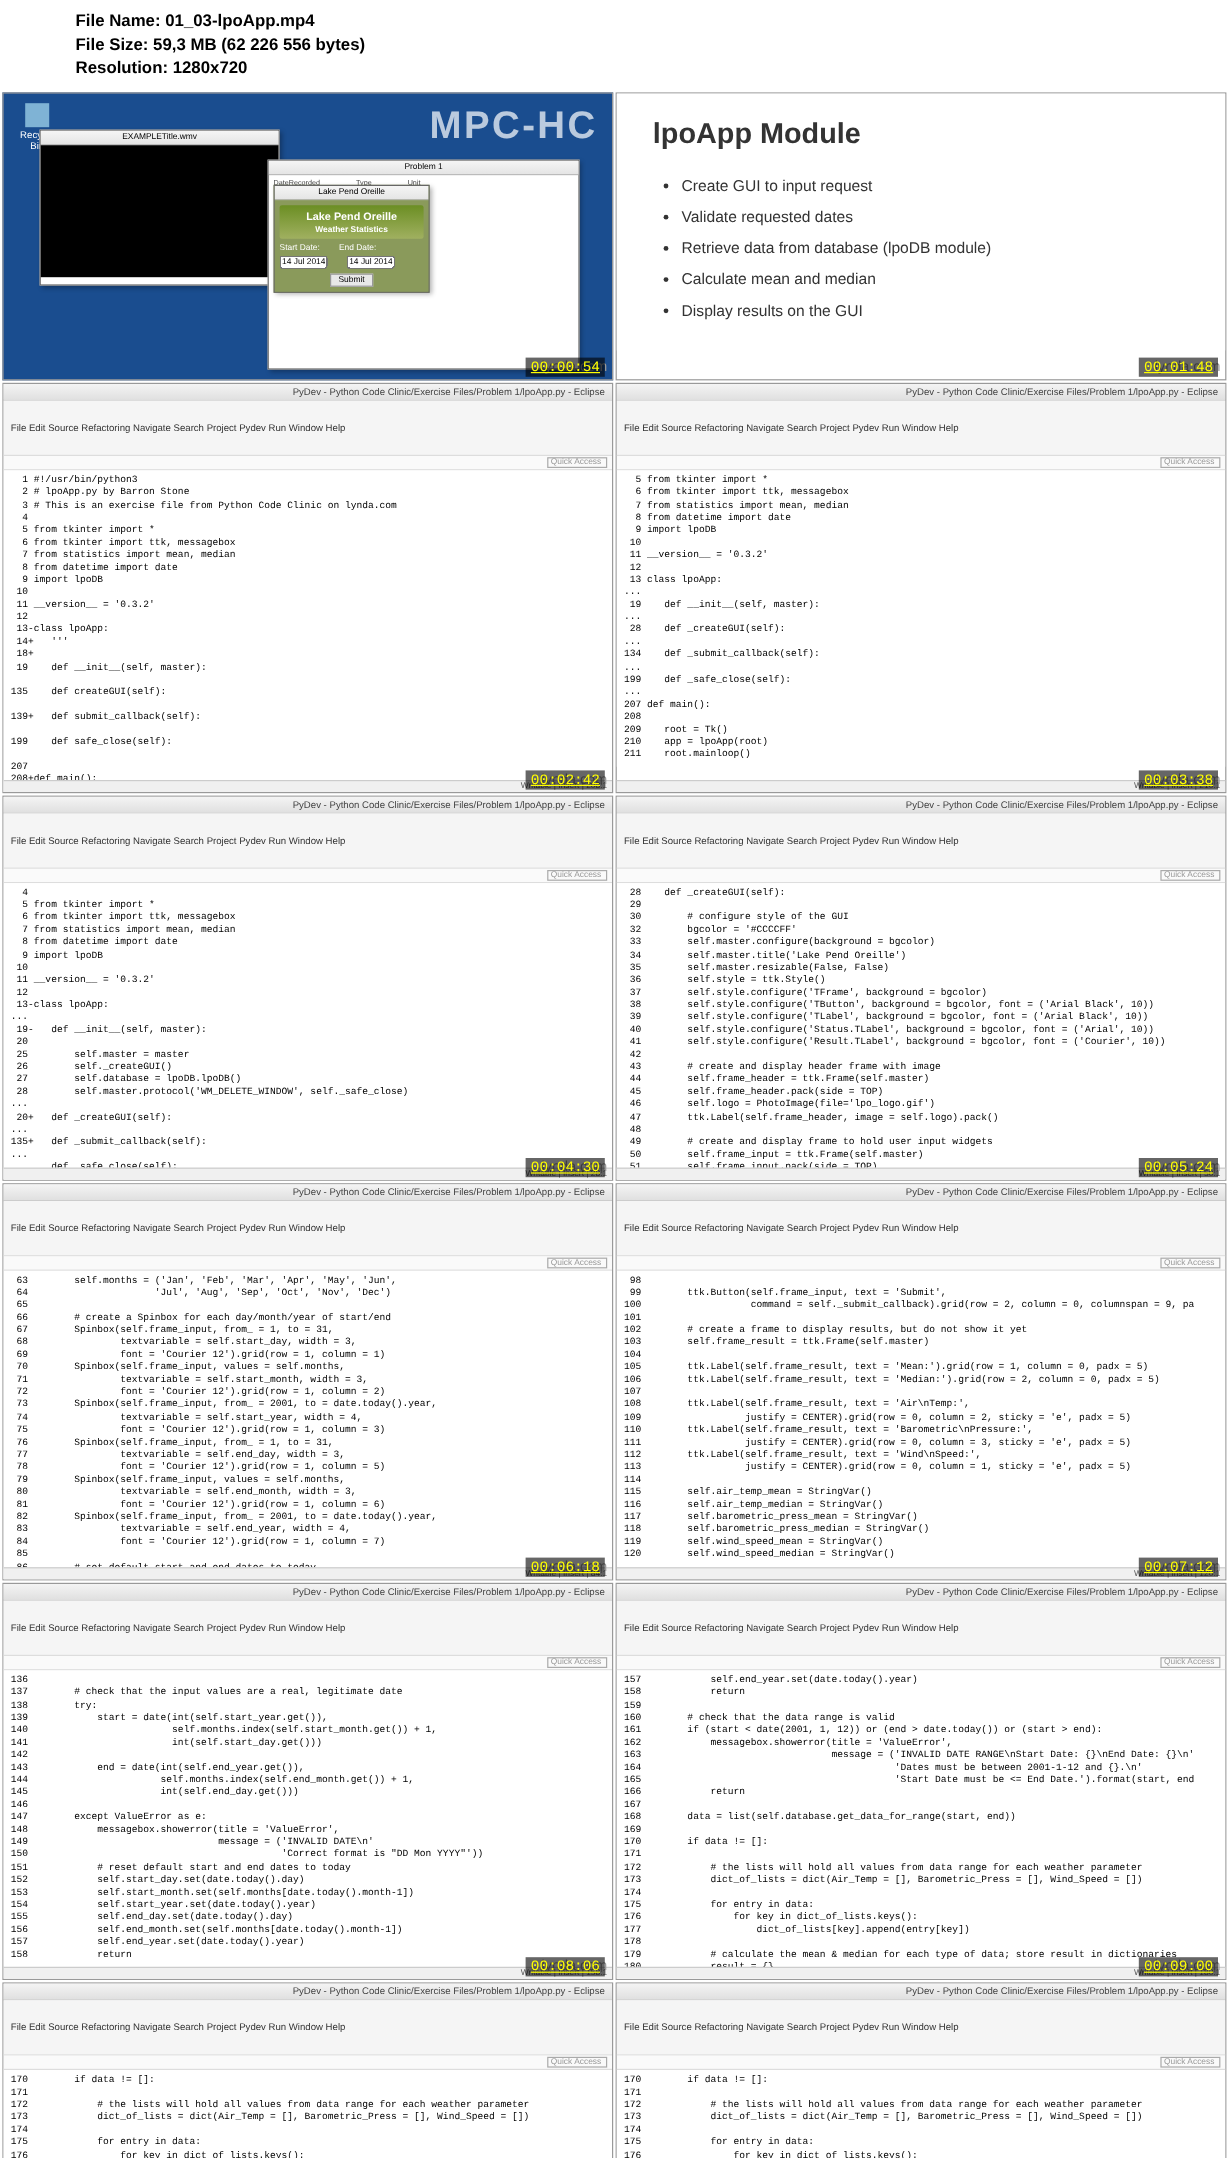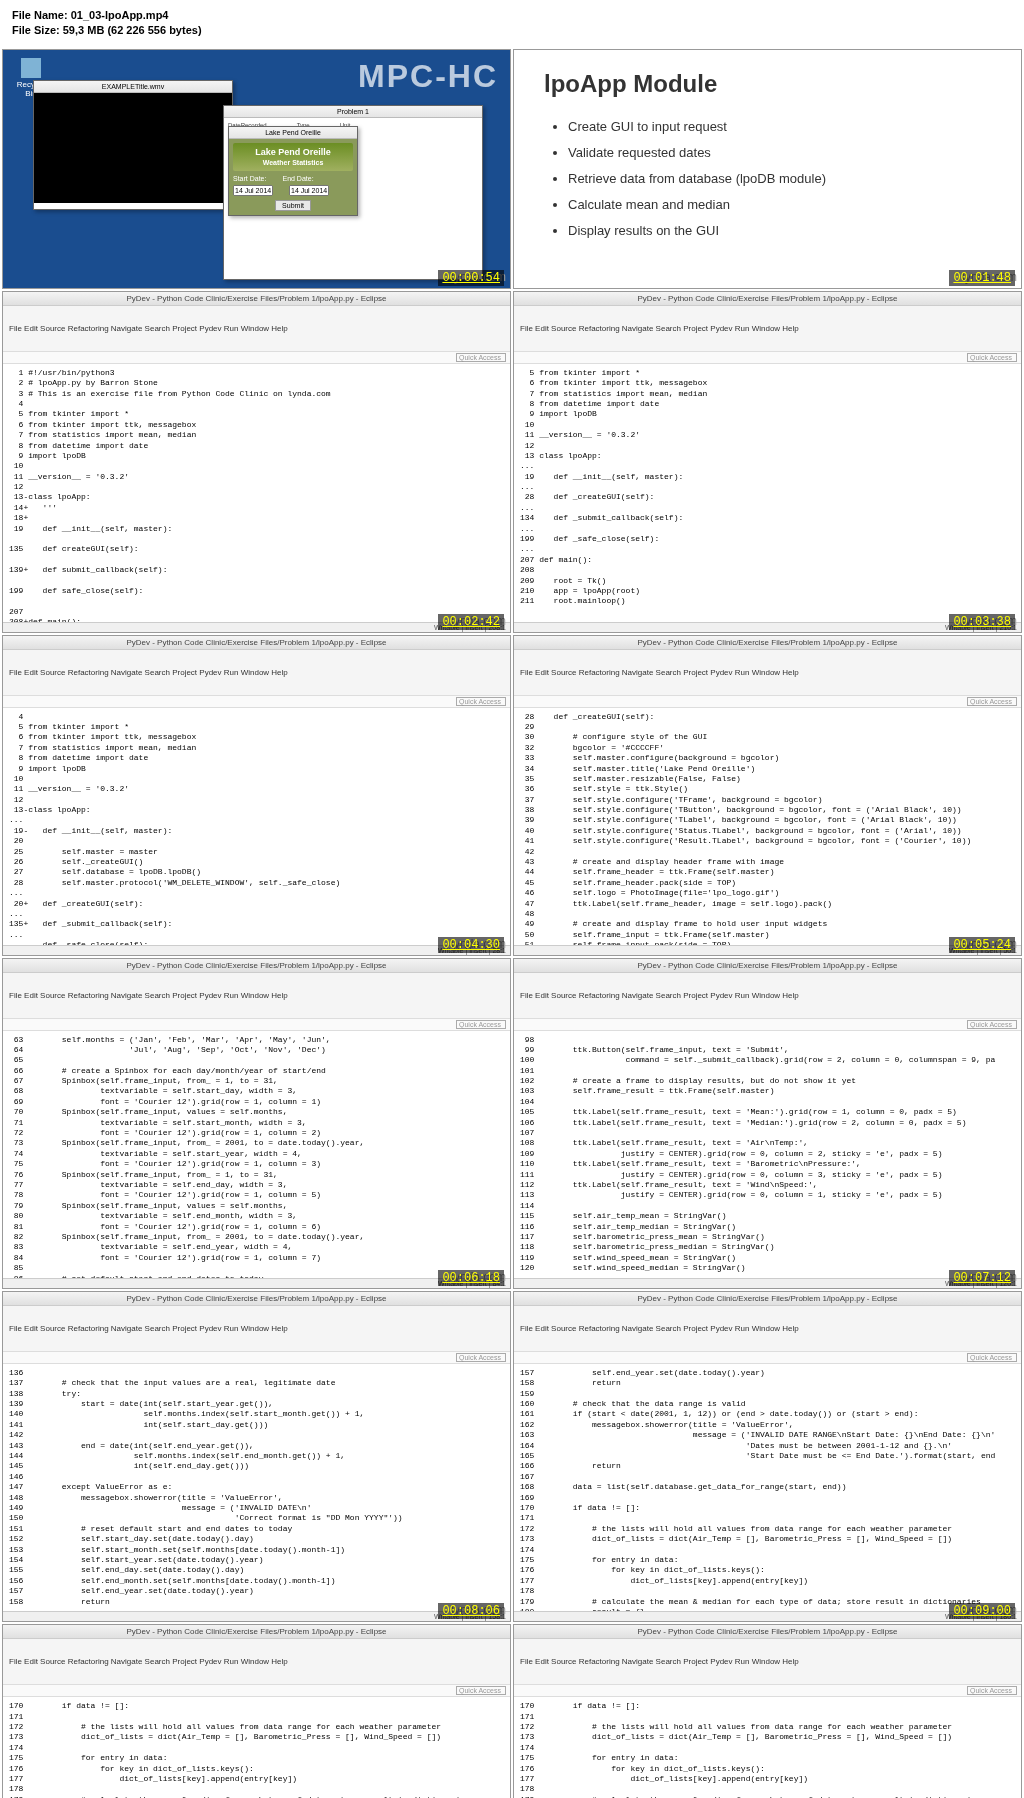--- a/index.html
+++ b/index.html
@@ -1,21 +1,21 @@
 <!DOCTYPE html>
 <html><head>
 <meta charset="utf-8">
 <style>
 * { margin: 0; padding: 0; box-sizing: border-box; }
 body { font-family: Arial, sans-serif; font-size: 10px; background: #fff; width: 1024px; }
-.meta { padding: 8px 12px; font-size: 11px; font-weight: bold; font-family: Arial, sans-serif; }
+.meta { padding: 8px 28px; font-size: 14px; font-weight: bold; font-family: Arial, sans-serif; margin-left: 35px; }
 .meta div { line-height: 1.4; }
 .grid { display: grid; grid-template-columns: 1fr 1fr; gap: 2px; padding: 2px; }
 .panel { border: 1px solid #999; background: #fff; position: relative; min-height: 220px; }
-.titlebar { background: linear-gradient(#f4f4f4, #e0e0e0); border-bottom: 1px solid #ccc; font-size: 8px; padding: 2px 6px; text-align: center; color: #444; height: 14px; }
+.titlebar { background: linear-gradient(#f4f4f4, #e0e0e0); border-bottom: 1px solid #ccc; font-size: 8px; padding: 2px 6px; text-align: right; color: #444; height: 14px; }
 .menubar { background: #f5f5f5; font-size: 8px; padding: 18px 6px; color: #333; border-bottom: 1px solid #ddd; }
 .toolbar { background: #fafafa; border-bottom: 1px solid #ddd; height: 12px; padding: 1px 4px; display: flex; justify-content: space-between; align-items: center; }
 .toolbar .search { border: 1px solid #aaa; font-size: 7px; padding: 0 2px; width: 50px; color: #999; }
 .code { padding: 4px 6px; font-family: 'Courier New', monospace; font-size: 8px; line-height: 1.3; white-space: pre; overflow: hidden; background: #fff; }
 .footer { position: absolute; bottom: 0; left: 0; right: 0; background: #f0f0f0; border-top: 1px solid #ccc; font-size: 7px; padding: 1px 4px; color: #555; display: flex; justify-content: space-between; }
 .watermark-mpc { position: absolute; top: 8px; right: 12px; font-size: 32px; font-weight: bold; color: rgba(255,255,255,0.7); letter-spacing: 2px; font-family: Arial, sans-serif; text-align: center; }
 .watermark-lynda { position: absolute; bottom: 4px; right: 4px; font-size: 12px; color: #999; font-family: Liberation Sans, sans-serif; }
 .timestamp { position: absolute; bottom: 2px; right: 6px; font-size: 12px; font-family: 'Courier New', monospace; color: #ff0; background: rgba(0,0,0,0.6); padding: 1px 4px; z-index: 5; text-decoration: underline; }
 
 
@@ -36,20 +36,21 @@
 .slide h1 { font-size: 24px; font-weight: bold; margin-bottom: 16px; color: #333; }
 .slide ul { list-style: disc; padding-left: 24px; }
 .slide li { font-size: 13px; line-height: 2; color: #333; }
 </style>
 </head>
 <body>
 
 <div class="meta">
   <div><span>File Name: </span><span>01_03-lpoApp.mp4</span></div>
   <div><span>File Size: </span><span>59,3 MB (62 226 556 bytes)</span></div>
+  <div><span>Resolution: </span><span>1280x720</span></div>
 </div>
 
 <div class="grid">
 
   <div class="panel vp1" style="min-height:240px;">
     <div class="watermark-mpc">MPC-HC</div>
     <div class="desktop-icon" style="top:8px;left:8px;"><div class="ic"></div><span>Recycle Bin</span></div>
     <div class="win" style="top:30px;left:30px;width:200px;height:130px;">
       <div class="wtb">EXAMPLETitle.wmv</div>
       <div class="blk" style="height:110px;"></div>

